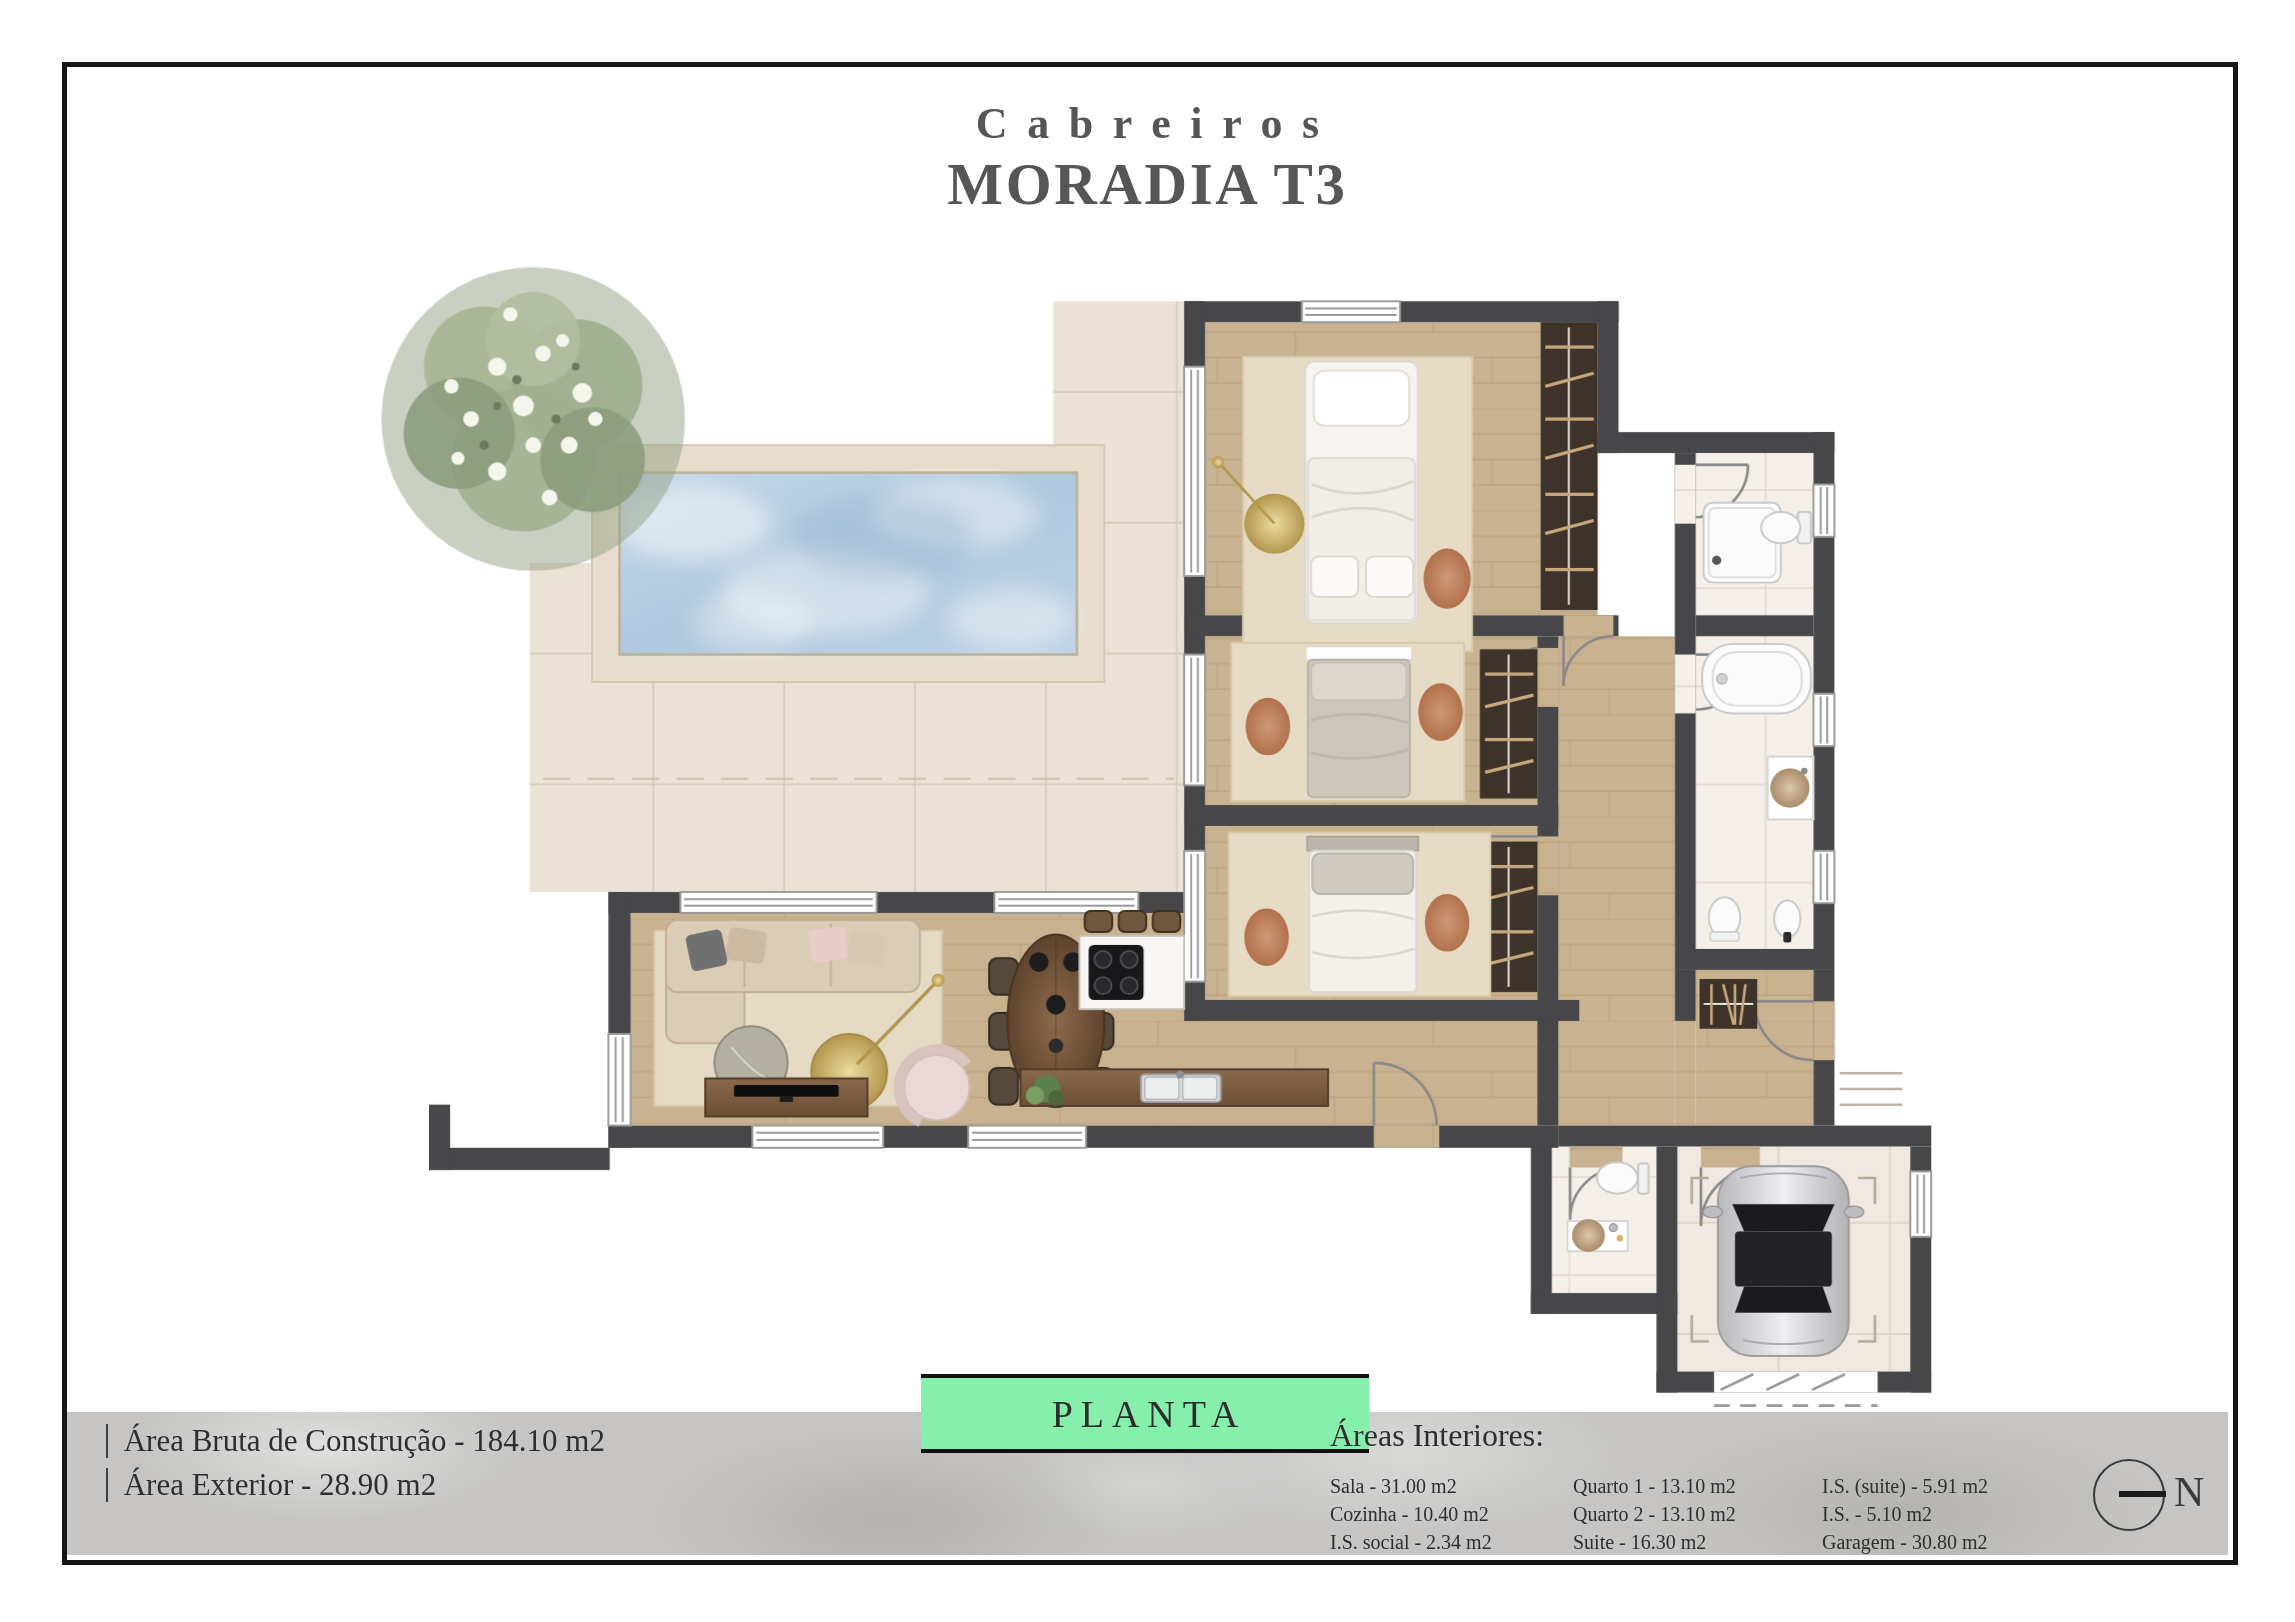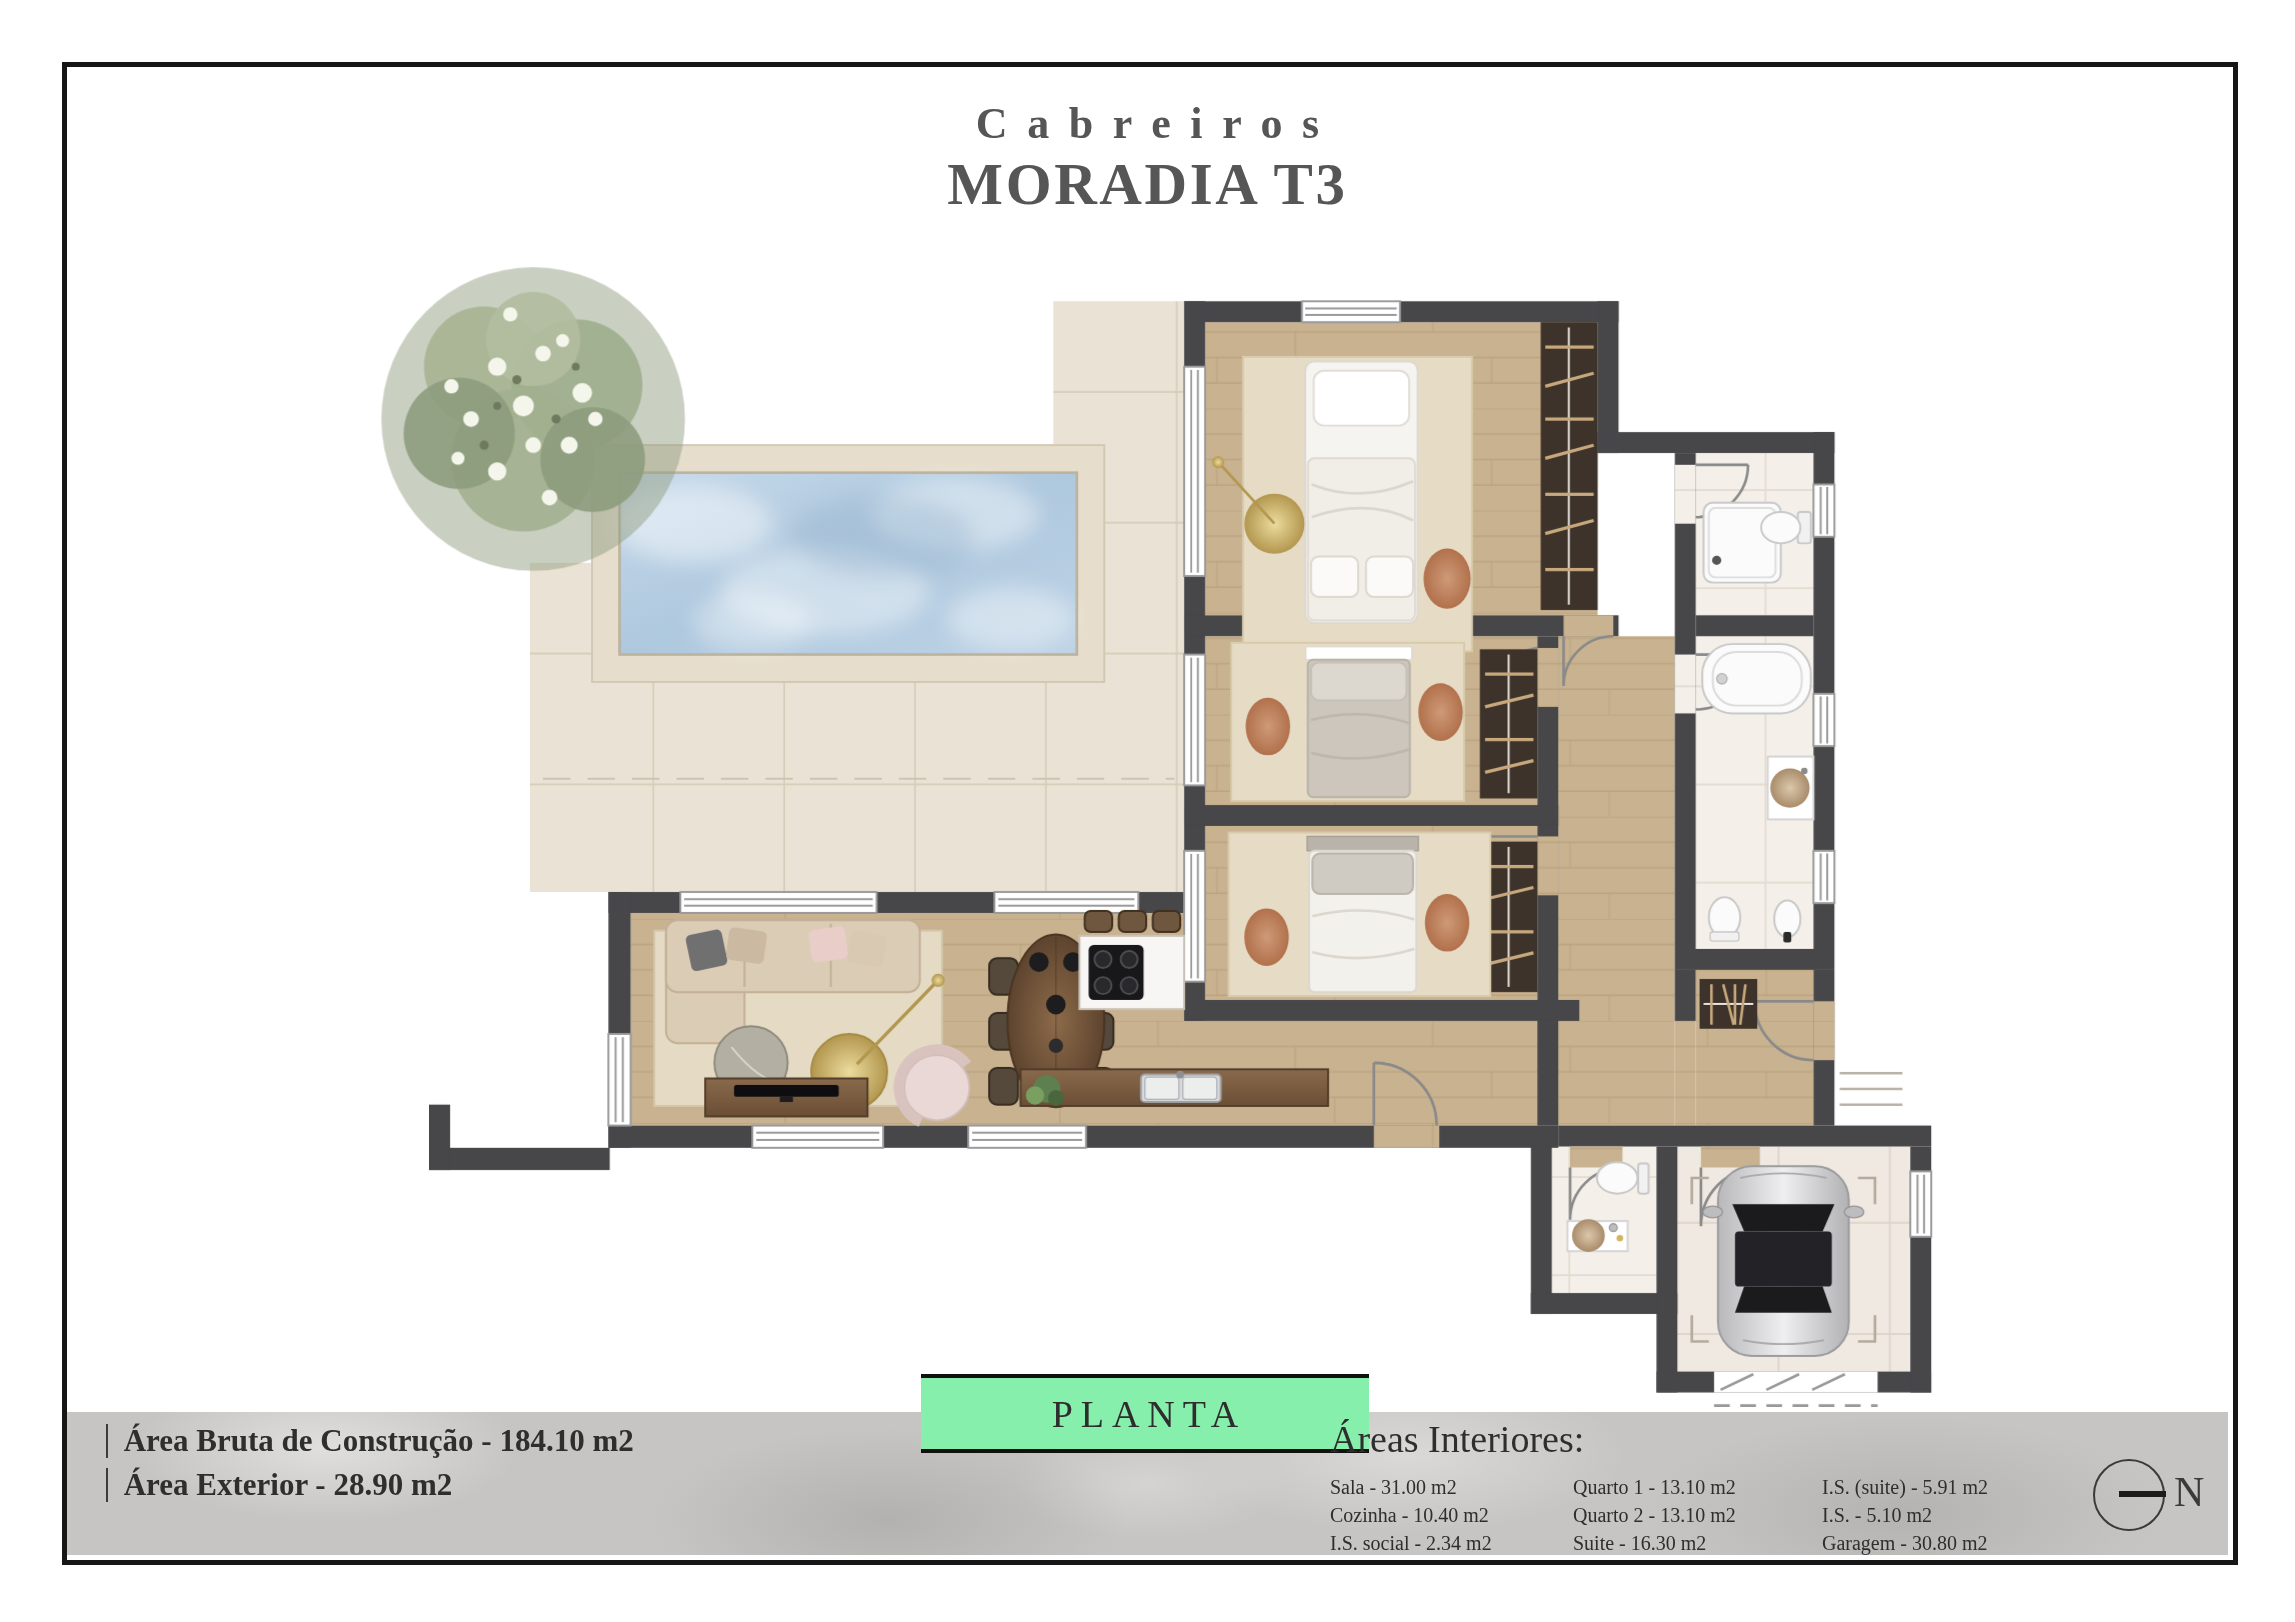--- a/index.html
+++ b/index.html
@@ -38,24 +38,24 @@
     position:absolute;left:921px;top:1374px;width:448px;height:71px;z-index:20;
     background:#86efac;border-top:4.6px solid #111;border-bottom:4.6px solid #111;
     display:flex;align-items:center;justify-content:center;
   }
   .planta-box span{
     font-size:38px;letter-spacing:7.9px;padding-left:7.9px;color:#2d2d2d;
   }
   .specs-left{position:absolute;left:106px;top:1424px;z-index:21;}
   .specs-left .spec{
     font-size:31px;color:#2e2e2e;margin-bottom:9.8px;line-height:1.1;
-    border-left:2.6px solid #3c3c3c;padding-left:15.7px;font-weight:bold;
+    border-left:2.6px solid #3c3c3c;padding-left:15.7px;
   }
   .areas{position:absolute;left:1330px;top:1417px;z-index:21;color:#2e2e2e;}
-  .areas .areas-title{font-size:38px;margin-bottom:12px;}
+  .areas .areas-title{font-size:32px;margin-bottom:18px;}
   .areas .grid{
     display:grid;grid-template-columns:243px 249px auto;column-gap:0;
     font-size:20px;line-height:1.40;
   }
   .north{position:absolute;z-index:22;}
   .north-circle{
     position:absolute;left:2093px;top:1459px;width:68px;height:68px;
     border:2px solid #3a3a3a;border-radius:50%;z-index:22;background:transparent;
   }
   .north-line{position:absolute;left:2119px;top:1491px;width:47px;height:5.9px;background:#1c1c1c;z-index:23;}

